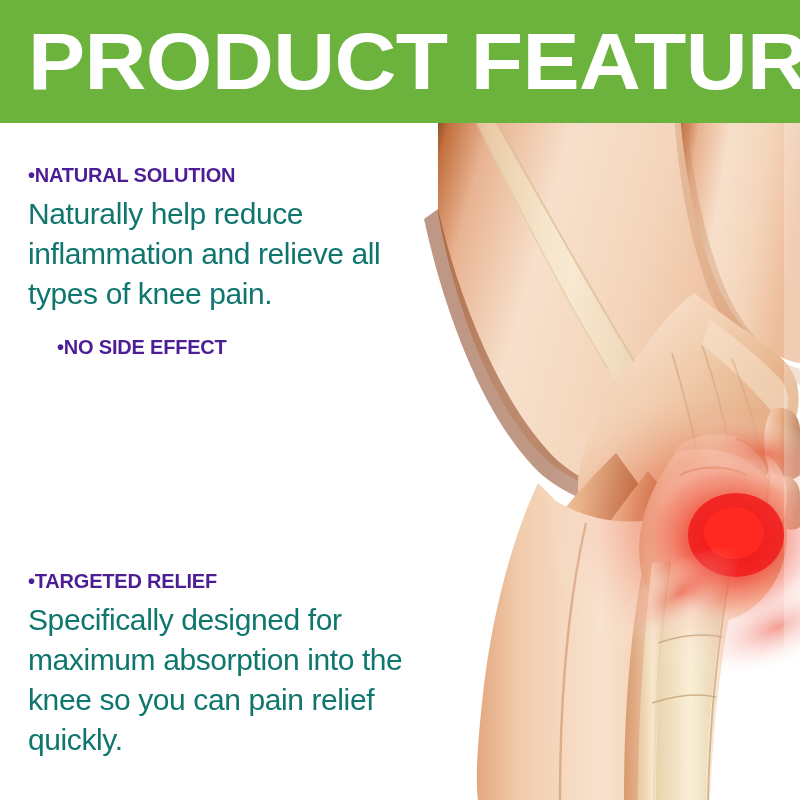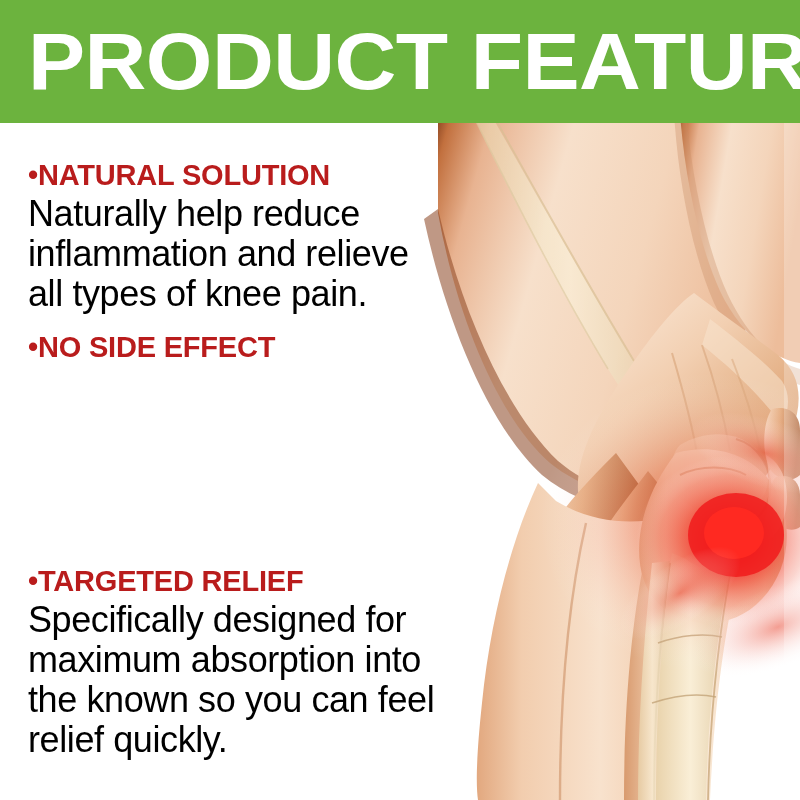--- a/index.html
+++ b/index.html
@@ -70,39 +70,39 @@
     top: 123px;
     width: 452px;
     z-index: 30;
   }
   .feature-block {
     position: absolute;
     left: 28px;
     width: 424px;
   }
   #feature-block-0 { top: 35px; }
-  #feature-block-1 { top: 207px; }
+  #feature-block-1 { top: 207px; margin-left: 29px; }
   #feature-block-2 { top: 441px; }
 
   .feature-heading {
     font-family: "Liberation Sans", sans-serif;
     font-weight: 700;
-    font-size: 29px;
+    font-size: 20px;
     line-height: 34px;
-    color: #b91c1c;
+    color: #4c1d95;
     letter-spacing: -0.2px;
     margin: 0 0 2px 0;
     white-space: nowrap;
   }
   .feature-body {
     font-family: "Liberation Sans", sans-serif;
     font-weight: 400;
-    font-size: 36px;
+    font-size: 30px;
     line-height: 40px;
-    color: #000000;
+    color: #0f766e;
     letter-spacing: -0.4px;
     margin: 0;
   }
 </style>
 </head>
 <body>
 
 <div id="poster">
 
   <div id="illustration">
@@ -361,18 +361,18 @@
       <div class="feature-heading">•NATURAL SOLUTION</div>
       <div class="feature-body">Naturally help reduce inflammation and relieve all types of knee pain.</div>
     </div>
 
     <div class="feature-block" id="feature-block-1">
       <div class="feature-heading">•NO SIDE EFFECT</div>
     </div>
 
     <div class="feature-block" id="feature-block-2">
       <div class="feature-heading">•TARGETED RELIEF</div>
-      <div class="feature-body">Specifically designed for maximum absorption into the known so you can feel relief quickly.</div>
+      <div class="feature-body">Specifically designed for maximum absorption into the knee so you can pain relief quickly.</div>
     </div>
 
   </div>
 
 </div>
 
 </body></html>

